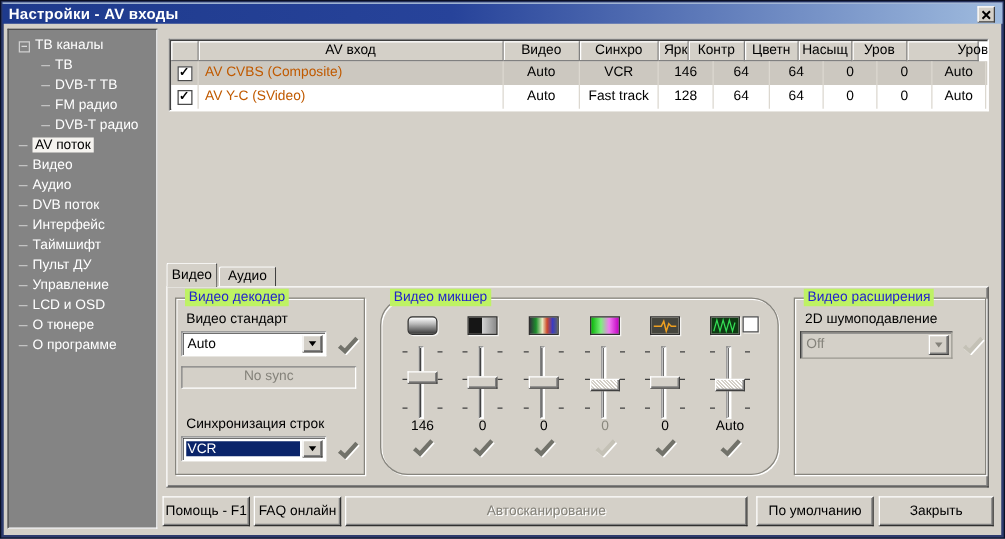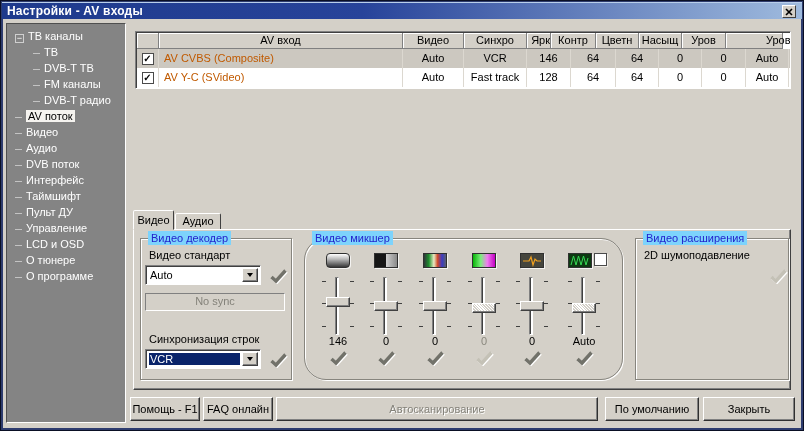--- a/index.html
+++ b/index.html
@@ -70,21 +70,21 @@
     position:absolute;left:133px;top:229px;width:658px;height:161px;
     background:#d4d0c8;border:1px solid;border-color:#fff #404040 #404040 #fff;
     box-shadow:inset -1px -1px 0 #808080;z-index:2;
   }
   
   .groupbox{
     position:absolute;border:1px solid #87857e;
     box-shadow:1px 1px 0 #fff, inset 1px 1px 0 #fff;
   }
   .group-title{
-    position:absolute;top:-8px;left:7px;background:#7dd3fc;padding:0 3px;
+    position:absolute;top:-8px;left:7px;background:#bef264;padding:0 3px;
     color:var(--blue,#2323cc);line-height:14px;
   }
   .glabel{position:absolute;color:#000;}
   
   .combo{
     position:absolute;height:20px;background:#fff;
     border:1px solid;border-color:#808080 #fff #fff #808080;
     box-shadow:inset 1px 1px 0 #404040;
   }
   .combo-text{position:absolute;left:3px;top:3px;right:20px;bottom:3px;line-height:13px;padding-left:1px;white-space:nowrap;overflow:hidden;}
@@ -143,21 +143,21 @@
       <svg width="8" height="8" viewBox="0 0 8 8">
         <path d="M1 1 L7 7 M7 1 L1 7" stroke="#000" stroke-width="1.6"></path>
       </svg>
     </button>
   </div>
 
   <div class="sidebar" id="sidebar">
       <div class="tree-item" style="padding-left: 8px;"><span class="expand-box">−</span><span class="tree-label">ТВ каналы</span></div>
       <div class="tree-item" style="padding-left: 26px;"><span class="dash"></span><span class="tree-label">ТВ</span></div>
       <div class="tree-item" style="padding-left: 26px;"><span class="dash"></span><span class="tree-label">DVB-T ТВ</span></div>
-      <div class="tree-item" style="padding-left: 26px;"><span class="dash"></span><span class="tree-label">FM каналы</span></div>
+      <div class="tree-item" style="padding-left: 26px;"><span class="dash"></span><span class="tree-label">FM радио</span></div>
       <div class="tree-item" style="padding-left: 26px;"><span class="dash"></span><span class="tree-label">DVB-T радио</span></div>
       <div class="tree-item" style="padding-left: 8px;"><span class="dash"></span><span class="tree-label sel">AV поток</span></div>
       <div class="tree-item" style="padding-left: 8px;"><span class="dash"></span><span class="tree-label">Видео</span></div>
       <div class="tree-item" style="padding-left: 8px;"><span class="dash"></span><span class="tree-label">Аудио</span></div>
       <div class="tree-item" style="padding-left: 8px;"><span class="dash"></span><span class="tree-label">DVB поток</span></div>
       <div class="tree-item" style="padding-left: 8px;"><span class="dash"></span><span class="tree-label">Интерфейс</span></div>
       <div class="tree-item" style="padding-left: 8px;"><span class="dash"></span><span class="tree-label">Таймшифт</span></div>
       <div class="tree-item" style="padding-left: 8px;"><span class="dash"></span><span class="tree-label">Пульт ДУ</span></div>
       <div class="tree-item" style="padding-left: 8px;"><span class="dash"></span><span class="tree-label">Управление</span></div>
       <div class="tree-item" style="padding-left: 8px;"><span class="dash"></span><span class="tree-label">LCD и OSD</span></div>
@@ -345,20 +345,26 @@
               <path d="M3.5 10 L8 14 L17.5 3.5" fill="none" stroke="#ffffff" stroke-width="3.4" transform="translate(1,1)"></path>
               <path d="M3.5 10 L8 14 L17.5 3.5" fill="none" stroke="#72726a" stroke-width="3.4"></path>
             </svg></span>
         </div>
         <span class="mini-checkbox" style="left: 289px; top: 14px;"></span>
       </div>
 
     <div class="groupbox" style="left:501px;top:8px;width:154px;height:142px;">
       <span class="group-title">Видео расширения</span>
       <span class="glabel" style="left:8px;top:10px;">2D шумоподавление</span>
+      <div class="combo disabled" style="left:4px;top:26px;width:122px;height:22px;">
+        <span class="combo-text">Off</span>
+        <span class="combo-btn">
+            <span class="arrow"></span>
+          </span>
+      </div>
       <span class="checkmark" id="chk-nr" style="left:132px;top:28px;"><svg width="21" height="17" viewBox="0 0 21 17">
             <path d="M3.5 10 L8 14 L17.5 3.5" fill="none" stroke="#ffffff" stroke-width="3.4" transform="translate(1,1)"></path>
             <path d="M3.5 10 L8 14 L17.5 3.5" fill="none" stroke="#c4c1b6" stroke-width="3.4"></path>
           </svg></span>
     </div>
 
   </div>
 
   <div id="footer">
       <button class="btn" style="left: 130px; width: 70px;">Помощь - F1</button>

